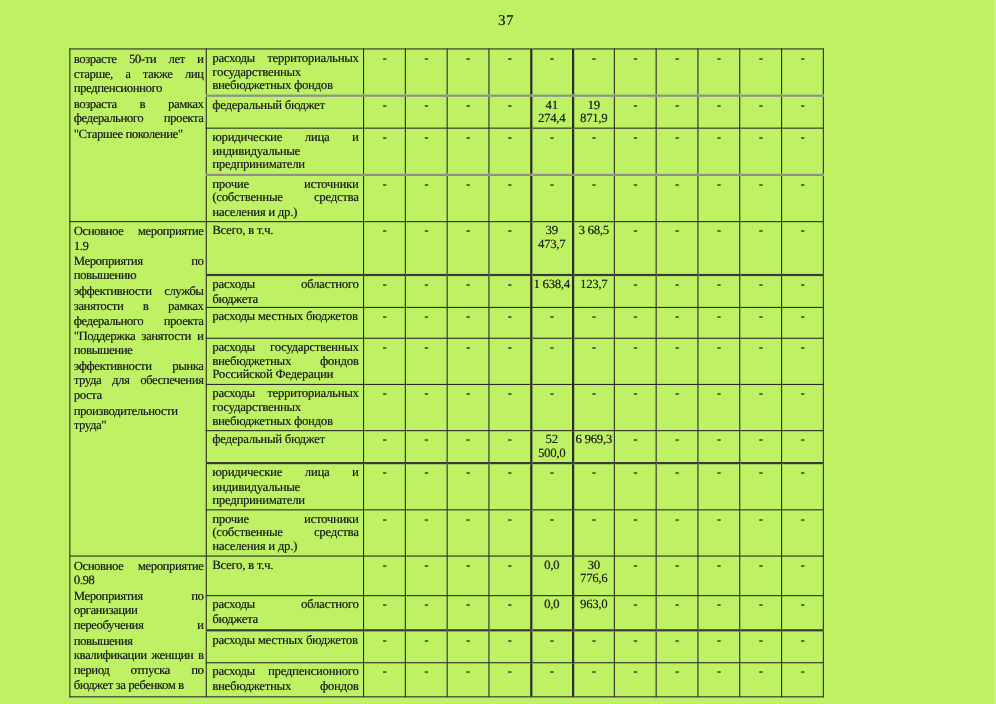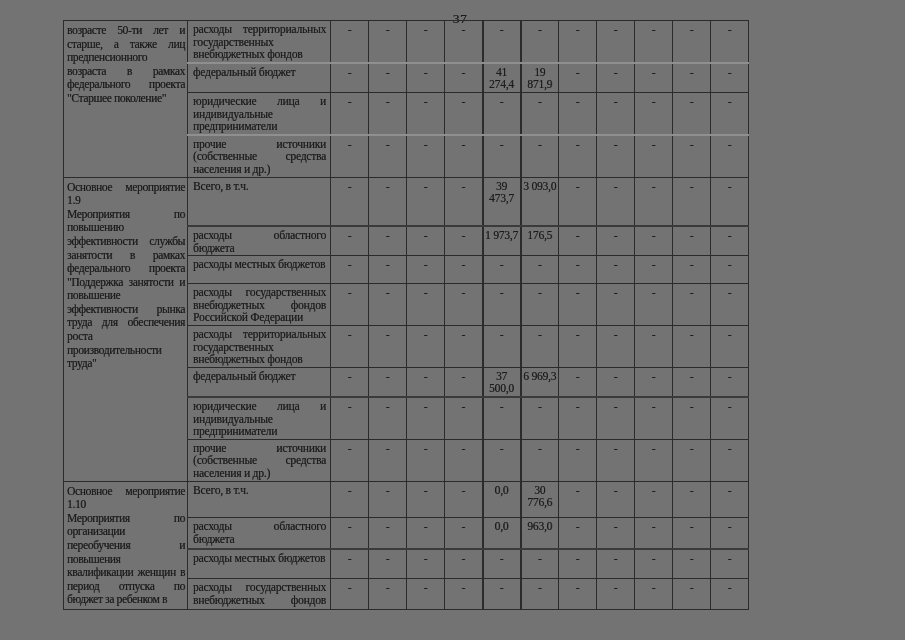--- a/index.html
+++ b/index.html
@@ -5,35 +5,35 @@
   * { margin: 0; padding: 0; box-sizing: border-box; }
   html, body { background: #e8e8e8; }
   body {
     width: 905px; height: 640px;
     font-family: "Liberation Serif", serif;
     color: #1b1b1b;
   }
   .page {
     position: relative;
     width: 905px; height: 640px;
-    background: #737373;
+    background: #bef264;
     overflow: hidden;
   }
   .page-number {
     position: absolute;
     top: 11px; left: 0;
     width: 920px;
     text-align: center;
     font-size: 13.5px;
     letter-spacing: 0.5px;
     text-shadow: 0.3px 0 0 rgba(0,0,0,0.55);
   }
   table.budget {
     position: absolute;
-    left: 63px; top: 20px;
+    left: 63px; top: 44px;
     width: 685px;
     border-collapse: collapse;
     table-layout: fixed;
     border: 1px solid #2b2b2b;
   }
   td {
     border: 1px solid #2b2b2b;
     vertical-align: top;
     font-size: 11.5px;
     line-height: 12.6px;
@@ -147,35 +147,35 @@
           <td class="activity" rowspan="8">
             <div class="para">Основное мероприятие 1.9</div>
             <div class="para">Мероприятия по повышению эффективности службы занятости в рамках федерального проекта "Поддержка занятости и повышение эффективности рынка труда для обеспечения роста производительности труда"</div>
           </td>
           <td class="source">Всего, в т.ч.</td>
           <td class="val">-</td>
           <td class="val">-</td>
           <td class="val">-</td>
           <td class="val">-</td>
           <td class="val bl-thick">39 473,7</td>
-          <td class="val bl-thick">3 093,0</td>
+          <td class="val bl-thick">3 68,5</td>
           <td class="val">-</td>
           <td class="val">-</td>
           <td class="val">-</td>
           <td class="val">-</td>
           <td class="val">-</td>
         </tr>
         <tr style="height: 28px;">
           <td class="source">расходы областного бюджета</td>
           <td class="val">-</td>
           <td class="val">-</td>
           <td class="val">-</td>
           <td class="val">-</td>
-          <td class="val bl-thick">1 973,7</td>
-          <td class="val bl-thick">176,5</td>
+          <td class="val bl-thick">1 638,4</td>
+          <td class="val bl-thick">123,7</td>
           <td class="val">-</td>
           <td class="val">-</td>
           <td class="val">-</td>
           <td class="val">-</td>
           <td class="val">-</td>
         </tr>
         <tr style="height: 28px;">
           <td class="source">расходы местных бюджетов</td>
           <td class="val">-</td>
           <td class="val">-</td>
@@ -216,21 +216,21 @@
           <td class="val">-</td>
           <td class="val">-</td>
           <td class="val">-</td>
         </tr>
         <tr class="bb-dark" style="height: 28px;">
           <td class="source">федеральный бюджет</td>
           <td class="val">-</td>
           <td class="val">-</td>
           <td class="val">-</td>
           <td class="val">-</td>
-          <td class="val bl-thick">37 500,0</td>
+          <td class="val bl-thick">52 500,0</td>
           <td class="val bl-thick">6 969,3</td>
           <td class="val">-</td>
           <td class="val">-</td>
           <td class="val">-</td>
           <td class="val">-</td>
           <td class="val">-</td>
         </tr>
         <tr style="height: 38px;">
           <td class="source">юридические лица и индивидуальные предприниматели</td>
           <td class="val">-</td>
@@ -254,21 +254,21 @@
           <td class="val bl-thick">-</td>
           <td class="val bl-thick">-</td>
           <td class="val">-</td>
           <td class="val">-</td>
           <td class="val">-</td>
           <td class="val">-</td>
           <td class="val">-</td>
         </tr>
         <tr style="height: 35px;">
           <td class="activity" rowspan="4">
-            <div class="para">Основное мероприятие 1.10</div>
+            <div class="para">Основное мероприятие 0.98</div>
             <div class="para">Мероприятия по организации переобучения и повышения квалификации женщин в период отпуска по бюджет за ребенком в</div>
           </td>
           <td class="source">Всего, в т.ч.</td>
           <td class="val">-</td>
           <td class="val">-</td>
           <td class="val">-</td>
           <td class="val">-</td>
           <td class="val bl-thick">0,0</td>
           <td class="val bl-thick">30 776,6</td>
           <td class="val">-</td>
@@ -299,21 +299,21 @@
           <td class="val">-</td>
           <td class="val bl-thick">-</td>
           <td class="val bl-thick">-</td>
           <td class="val">-</td>
           <td class="val">-</td>
           <td class="val">-</td>
           <td class="val">-</td>
           <td class="val">-</td>
         </tr>
         <tr style="height: 29px;">
-          <td class="source justify-last">расходы государственных внебюджетных фондов</td>
+          <td class="source justify-last">расходы предпенсионного внебюджетных фондов</td>
           <td class="val">-</td>
           <td class="val">-</td>
           <td class="val">-</td>
           <td class="val">-</td>
           <td class="val bl-thick">-</td>
           <td class="val bl-thick">-</td>
           <td class="val">-</td>
           <td class="val">-</td>
           <td class="val">-</td>
           <td class="val">-</td>

